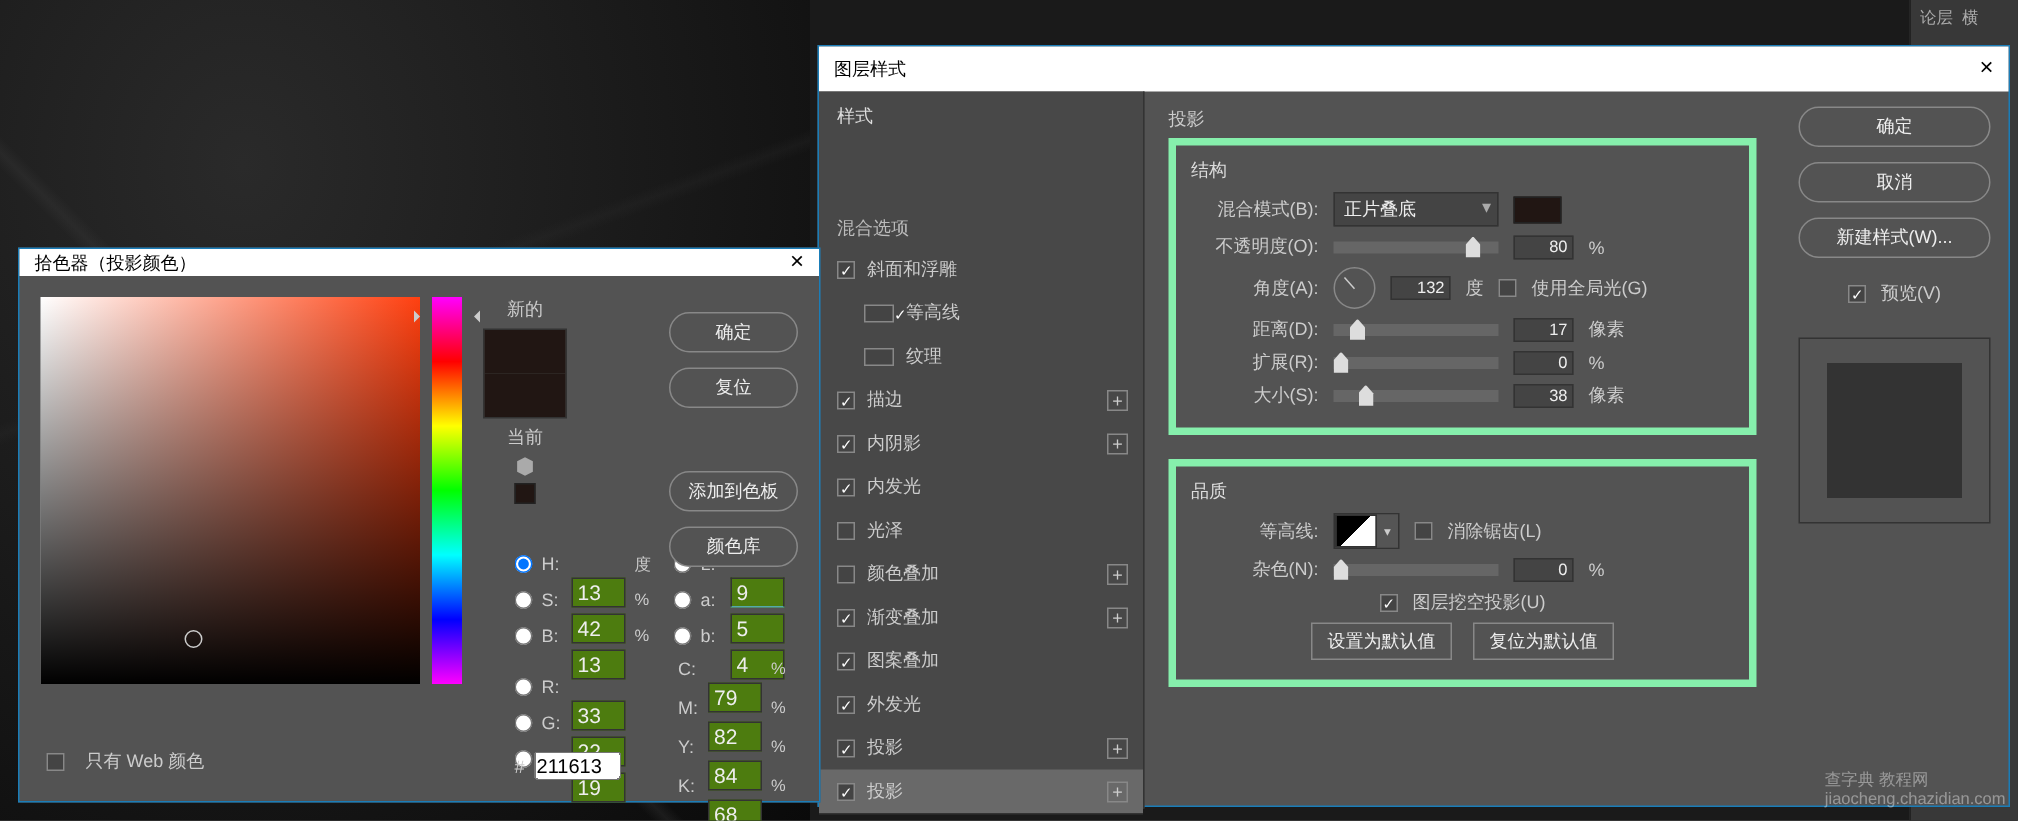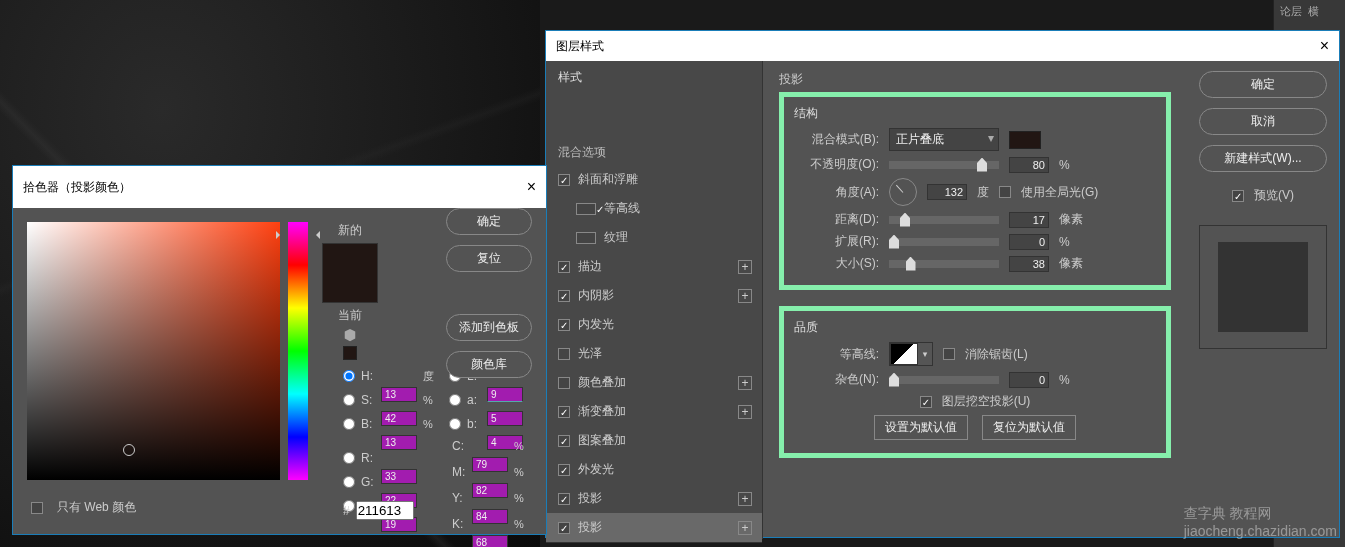--- a/index.html
+++ b/index.html
@@ -2,39 +2,39 @@
 <html><head>
 <meta charset="utf-8">
 <style>
 * { box-sizing: border-box; margin: 0; padding: 0; font-family: "Microsoft YaHei", sans-serif; }
 body { background: #1a1a1a; width: 1345px; height: 547px; position: relative; overflow: hidden; color: #ccc; font-size: 12px; }
 .canvas-bg { position: absolute; left: 0; top: 0; width: 540px; height: 547px; background: radial-gradient(ellipse at 30% 20%, #2a2a2a, #0a0a0a); }
 .crack-texture { position: absolute; inset: 0; background-image: linear-gradient(45deg, transparent 40%, rgba(60,60,60,.3) 41%, transparent 42%), linear-gradient(-20deg, transparent 60%, rgba(50,50,50,.2) 61%, transparent 62%); }
 
 
 .picker-dialog { position: absolute; left: 12px; top: 165px; width: 535px; height: 370px; background: #535353; border: 1px solid #1a7db8; }
-.picker-title { background: #fff; color: #000; padding: 12px 10px; display: flex; justify-content: space-between; align-items: center; }
+.picker-title { background: #fff; color: #000; padding: 0 10px; display: flex; justify-content: space-between; align-items: center; }
 .picker-body { padding: 14px; display: flex; gap: 8px; }
 .color-field { width: 253px; height: 258px; background: linear-gradient(to bottom, transparent, #000), linear-gradient(to right, #fff, #ff4010); position: relative; cursor: crosshair; }
 .color-cursor { position: absolute; left: 102px; top: 228px; width: 12px; height: 12px; border: 1px solid #ccc; border-radius: 50%; transform: translate(-50%,-50%); }
 .hue-strip { width: 20px; height: 258px; background: linear-gradient(to bottom, #f0f, #f00, #ff0, #0f0, #0ff, #00f, #f0f); position: relative; }
 .hue-cursor { position: absolute; left: -4px; right: -4px; top: 11px; height: 4px; }
 .hue-cursor::before, .hue-cursor::after { content: ''; position: absolute; top: -2px; border: 4px solid transparent; }
 .hue-cursor::before { left: -8px; border-left-color: #ccc; }
 .hue-cursor::after { right: -8px; border-right-color: #ccc; }
 .swatch-col { display: flex; flex-direction: column; align-items: center; gap: 4px; margin-left: 6px; }
 .swatch-box { width: 56px; height: 60px; border: 1px solid #333; display: flex; flex-direction: column; }
 .swatch-new { flex: 1; background: #211613; }
 .swatch-cur { flex: 1; background: #211613; }
 .cube-icon { width: 14px; height: 14px; color: #aaa; }
 .mini-swatch { width: 14px; height: 14px; border: 1px solid #222; background: #211613; }
 .val-row { display: flex; align-items: center; gap: 6px; height: 20px; }
 .val-row input[type=radio] { width: 12px; height: 12px; }
 .val-row .lab { width: 14px; }
-.val-row .inp { width: 36px; background: #a21caf; border: 1px solid #333; color: #eee; padding: 1px 3px; font-size: 10px; margin-top: 37px; }
+.val-row .inp { width: 36px; background: #4d7c0f; border: 1px solid #333; color: #eee; padding: 1px 3px; font-size: 14px; margin-top: 37px; }
 .val-row .unit { width: 14px; font-size: 11px; }
 .picker-right { position: absolute; right: 14px; top: 42px; display: flex; flex-direction: column; gap: 10px; align-items: stretch; width: 86px; }
 .pbtn { background: #535353; border: 1px solid #888; border-radius: 14px; padding: 4px 0; text-align: center; color: #eee; cursor: pointer; font-size: 12px; }
 .cmyk-col { position: absolute; right: 18px; top: 270px; display: flex; flex-direction: column; gap: 6px; }
 .hex-row { position: absolute; left: 330px; bottom: 14px; display: flex; align-items: center; gap: 6px; }
 .web-only { position: absolute; left: 18px; bottom: 18px; display: flex; align-items: center; gap: 14px; }
 .cbox { width: 12px; height: 12px; border: 1px solid #888; background: #444; display: inline-block; }
 .cbox.checked::after { content: '✓'; color: #fff; font-size: 10px; position: relative; top: -2px; left: 1px; }
 .close-x { font-size: 16px; cursor: pointer; }
 
@@ -67,21 +67,21 @@
 .contour-wrap { display: flex; border: 1px solid #333; }
 .contour-dd { width: 14px; background: #555; display: flex; align-items: center; justify-content: center; font-size: 9px; }
 .btn2 { background: #535353; border: 1px solid #888; padding: 3px 10px; color: #eee; font-size: 12px; cursor: pointer; }
 .ls-right { width: 152px; padding: 10px 12px; display: flex; flex-direction: column; gap: 10px; align-items: stretch; }
 .preview-box { width: 90px; height: 90px; background: #333; margin: 6px auto; }
 
 
 .app-panels { position: absolute; right: 0; top: 0; width: 72px; height: 547px; background: #383838; border-left: 1px solid #222; }
 .panel-tabs { display: flex; gap: 6px; padding: 4px 6px; color: #aaa; font-size: 11px; }
 .icon-col { display: flex; flex-direction: column; gap: 14px; padding: 10px 0; align-items: center; color: #888; }
-.watermark { position: absolute; right: 8px; bottom: 8px; color: rgba(255,255,255,.4); font-size: 14px; }
+.watermark { position: absolute; right: 8px; bottom: 8px; color: rgba(255,255,255,.4); font-size: 11px; }
 </style>
 </head>
 <body>
 
 <div class="canvas-bg">
   <div class="crack-texture"></div>
 </div>
 
 <div class="app-panels">
   <div class="panel-tabs">

